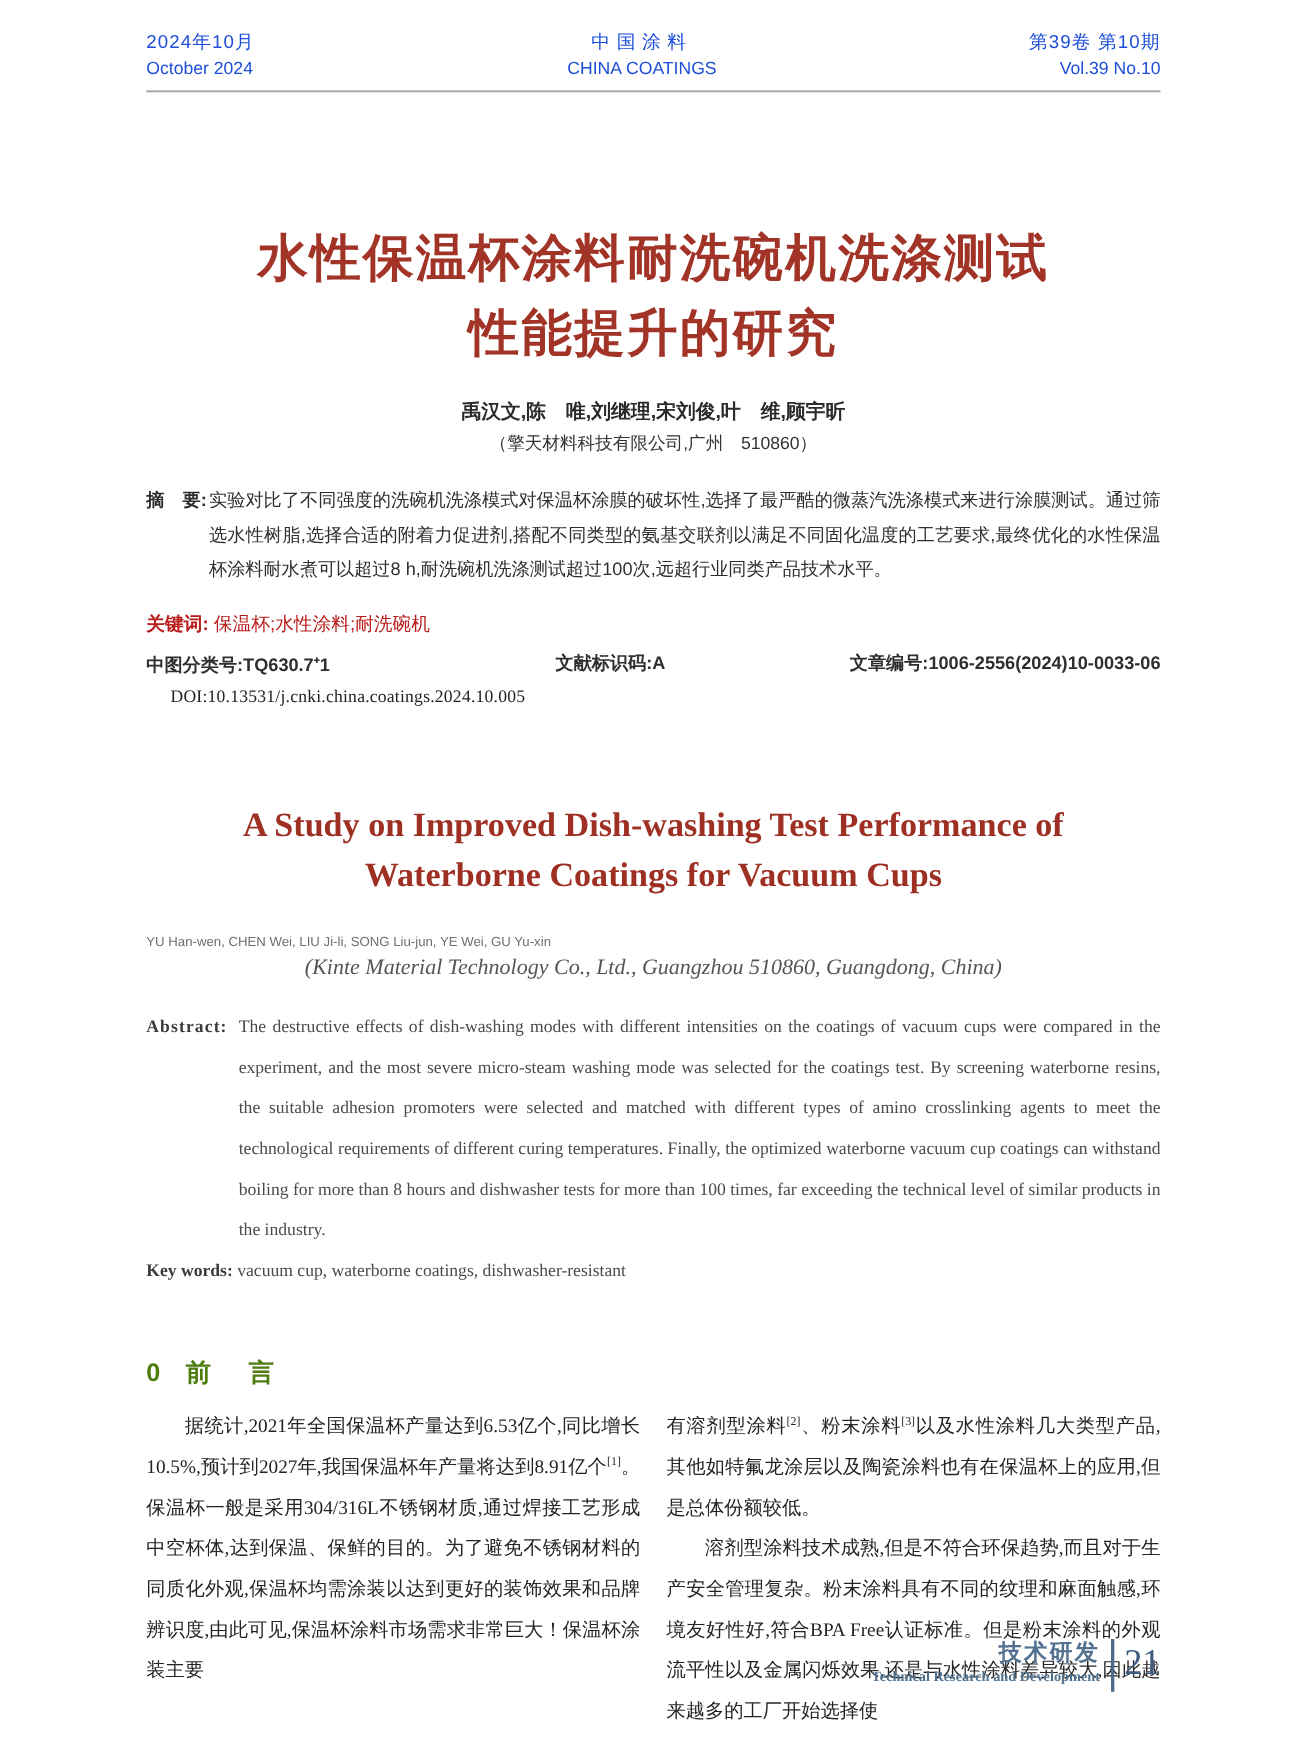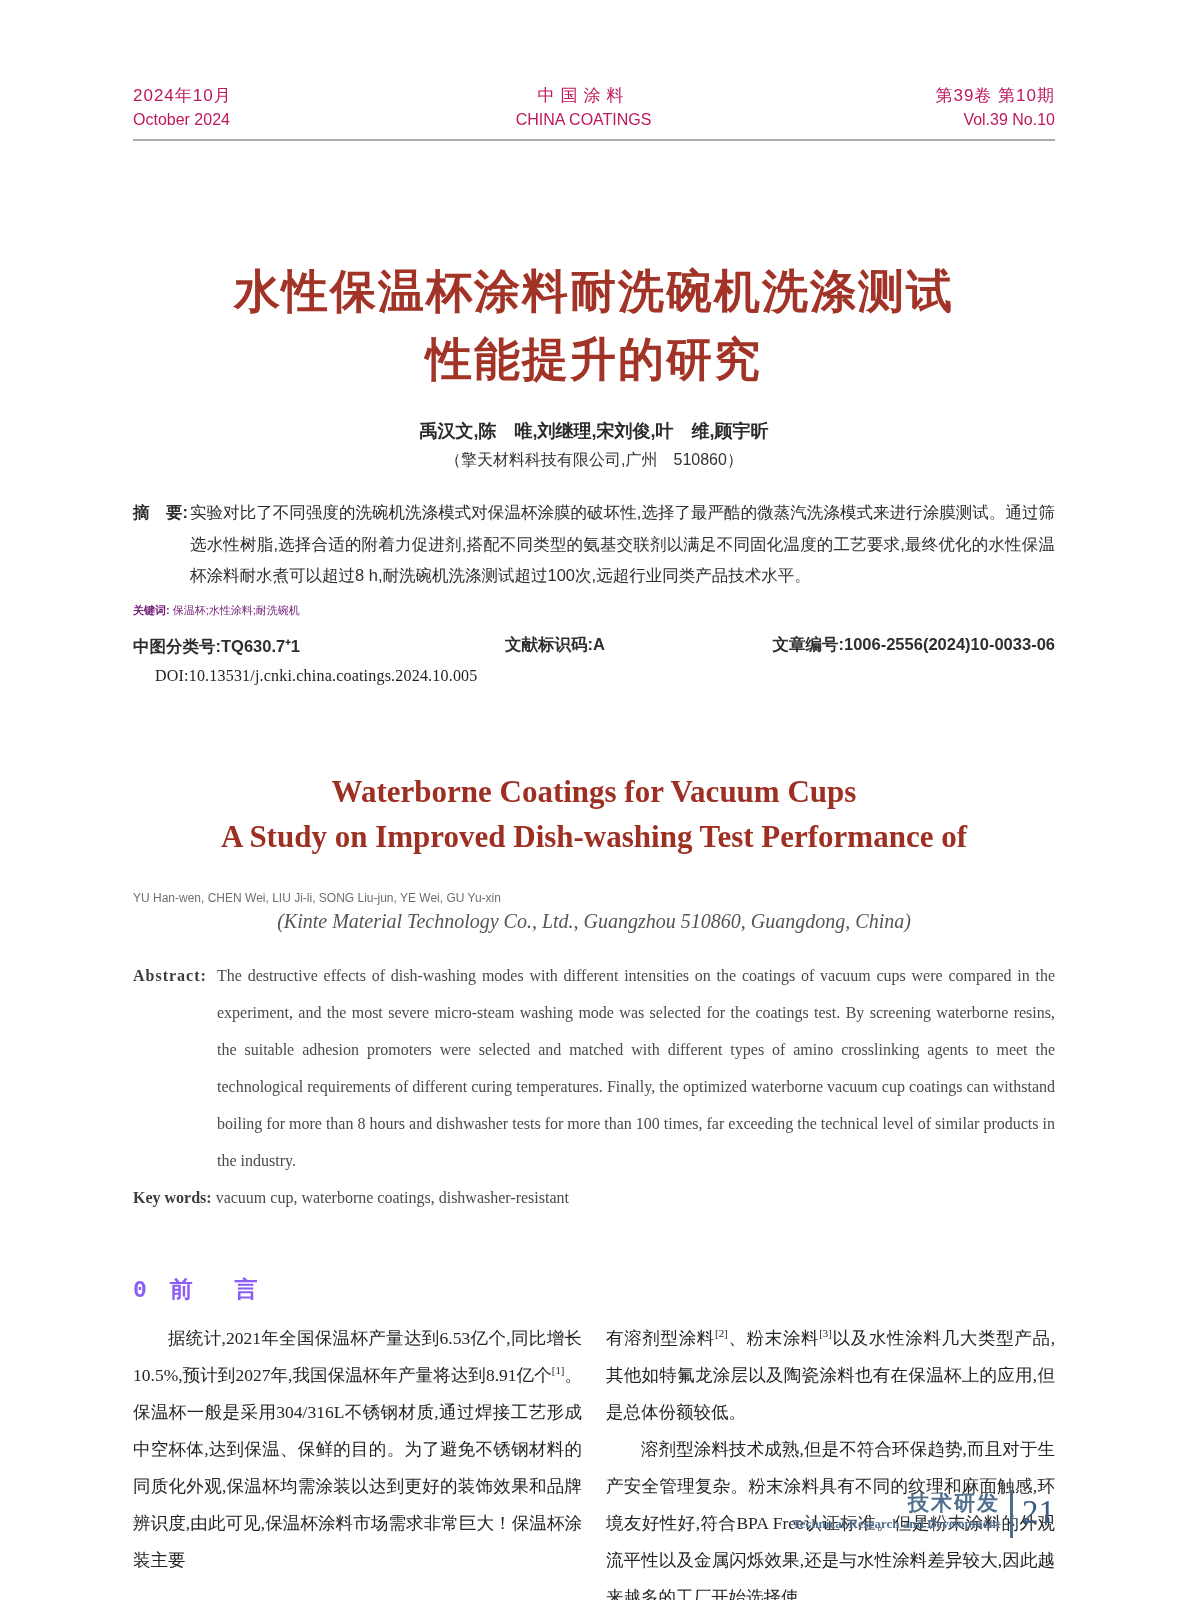--- a/index.html
+++ b/index.html
@@ -10,25 +10,25 @@
     margin:0 auto;
     background:#ffffff;
     font-family:"Liberation Serif","DejaVu Serif",serif;
     color:#262626;
     overflow:hidden;
   }
   .content { position:absolute; left:133px; top:0; width:922px; }
 
   
   .running-head {
-    margin-top:84px;
+    margin-top:27px;
     display:flex; justify-content:space-between; align-items:flex-end;
     padding-bottom:7px;
     border-bottom:2px solid #a9aeb2;
-    color:#be185d;
+    color:#1d4ed8;
     font-family:"Liberation Sans","DejaVu Sans",sans-serif;
   }
   .rh-col { line-height:24px; font-size:16px; }
   .rh-col .cn { font-size:17px; letter-spacing:1px; }
   .rh-center { text-align:center; }
   .rh-center .cn { letter-spacing:6px; }
   .rh-right { text-align:right; }
 
   
   .title-cn {
@@ -54,23 +54,23 @@
   
   .hang-block { position:relative; text-align:justify; }
   .hang-label { position:absolute; left:0; top:0; font-weight:bold; white-space:nowrap; }
   .abstract-cn {
     margin-top:26px;
     font-family:"Liberation Sans","DejaVu Sans",sans-serif;
     font-size:16.5px; line-height:31.5px; color:#2e2e2e;
   }
   .abstract-cn .hang-text { display:block; padding-left:57px; }
   .keywords-cn {
-    margin-top:3px;
-    font-family:"Liberation Sans","DejaVu Sans",sans-serif;
-    font-size:11px; line-height:30px; color:#701a75;
+    margin-top:18px;
+    font-family:"Liberation Sans","DejaVu Sans",sans-serif;
+    font-size:17px; line-height:30px; color:#b91c1c;
   }
   .keywords-cn .lbl { font-weight:bold; }
 
   
   .meta-row {
     position:relative; margin-top:9px; height:26px;
     font-family:Liberation Sans, sans-serif;
     font-weight:bold; font-size:16.5px; color:#2e2e2e;
   }
   .meta-clc { position:absolute; left:0; }
@@ -98,22 +98,22 @@
     font-size:16px; line-height:37px; color:#4a4a4a;
   }
   .abstract-en .hang-label { letter-spacing:1px; color:#3c3c3c; }
   .abstract-en .hang-text { display:block; padding-left:84px; }
   .keywords-en { margin-top:3px; font-size:16px; line-height:32px; color:#4a4a4a; }
   .keywords-en .lbl { font-weight:bold; color:#3c3c3c; }
 
   
   .section-heading {
     margin-top:60px;
-    font-family:Liberation Mono, monospace;
-    font-weight:bold; font-size:23px; color:#8b5cf6;
+    font-family:Liberation Sans, sans-serif;
+    font-weight:bold; font-size:23px; color:#4d7c0f;
     letter-spacing:1px;
   }
   .section-heading .sec-title { margin-left:22px; letter-spacing:14px; }
   .columns { margin-top:15px; display:flex; gap:24px; }
   .col { width:449px; font-size:17.5px; line-height:37px; text-align:justify; color:#242424; }
   .col p.indent { text-indent:2em; }
   sup { font-size:0.62em; line-height:0; vertical-align:super; }
 
   
   .page-footer {
@@ -168,22 +168,22 @@
     </div>
 
     <div class="meta-row">
       <span class="meta-clc">中图分类号:TQ630.7⁺1</span>
       <span class="meta-doc">文献标识码:A</span>
       <span class="meta-no">文章编号:1006-2556(2024)10-0033-06</span>
     </div>
     <div class="doi-line">DOI:10.13531/j.cnki.china.coatings.2024.10.005</div>
 
     <h2 class="title-en">
+      <div>A Study on Improved Dish-washing Test Performance of</div>
       <div>Waterborne Coatings for Vacuum Cups</div>
-      <div>A Study on Improved Dish-washing Test Performance of</div>
     </h2>
     <div class="authors-en">YU Han-wen, CHEN Wei, LIU Ji-li, SONG Liu-jun, YE Wei, GU Yu-xin</div>
     <div class="affil-en">(Kinte Material Technology Co., Ltd., Guangzhou 510860, Guangdong, China)</div>
 
     <div class="abstract-en hang-block">
       <span class="hang-label">Abstract:</span>
       <span class="hang-text">The destructive effects of dish-washing modes with different intensities on the coatings of vacuum cups were compared in the experiment, and the most severe micro-steam washing mode was selected for the coatings test. By screening waterborne resins, the suitable adhesion promoters were selected and matched with different types of amino crosslinking agents to meet the technological requirements of different curing temperatures. Finally, the optimized waterborne vacuum cup coatings can withstand boiling for more than 8 hours and dishwasher tests for more than 100 times, far exceeding the technical level of similar products in the industry.</span>
     </div>
     <div class="keywords-en">
       <span class="lbl">Key words:</span>

